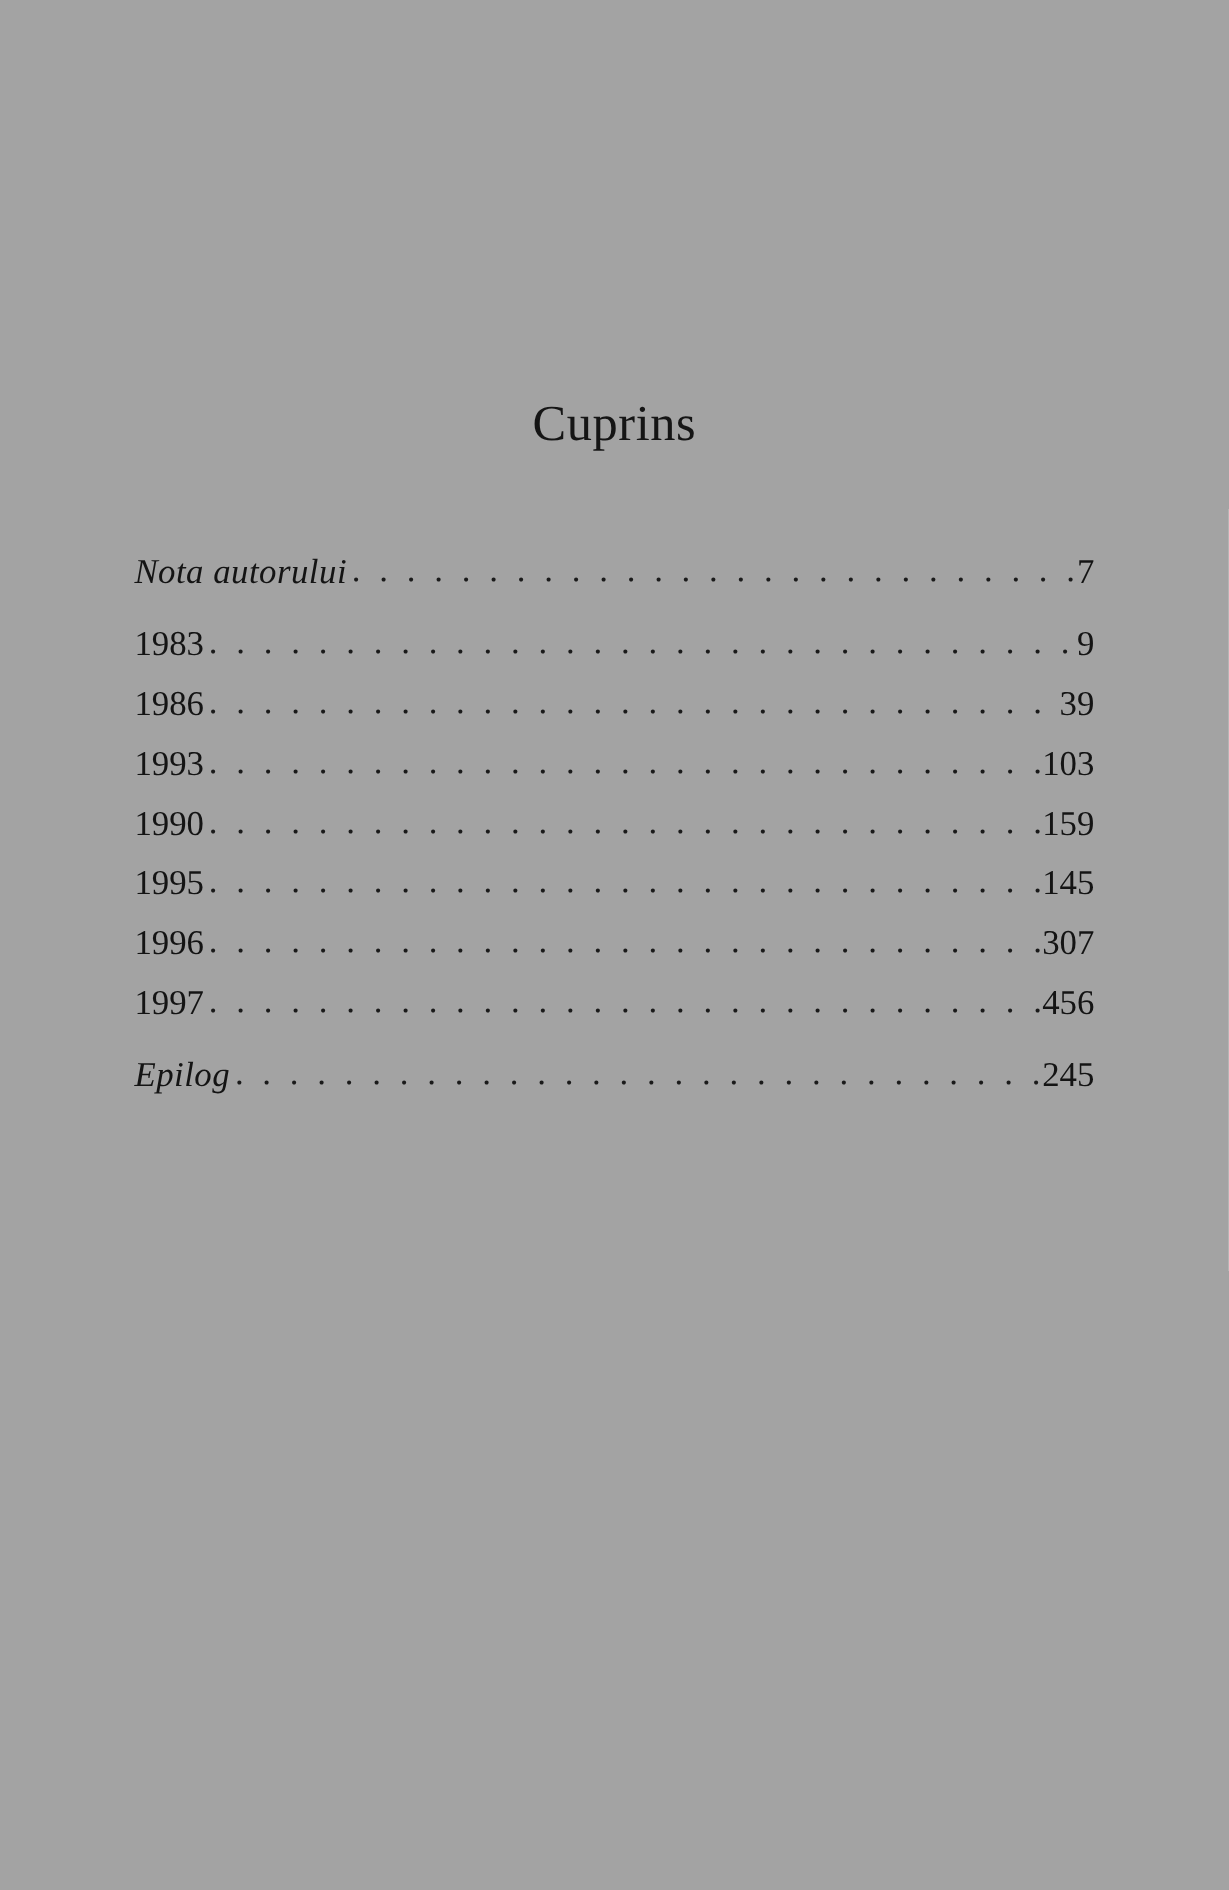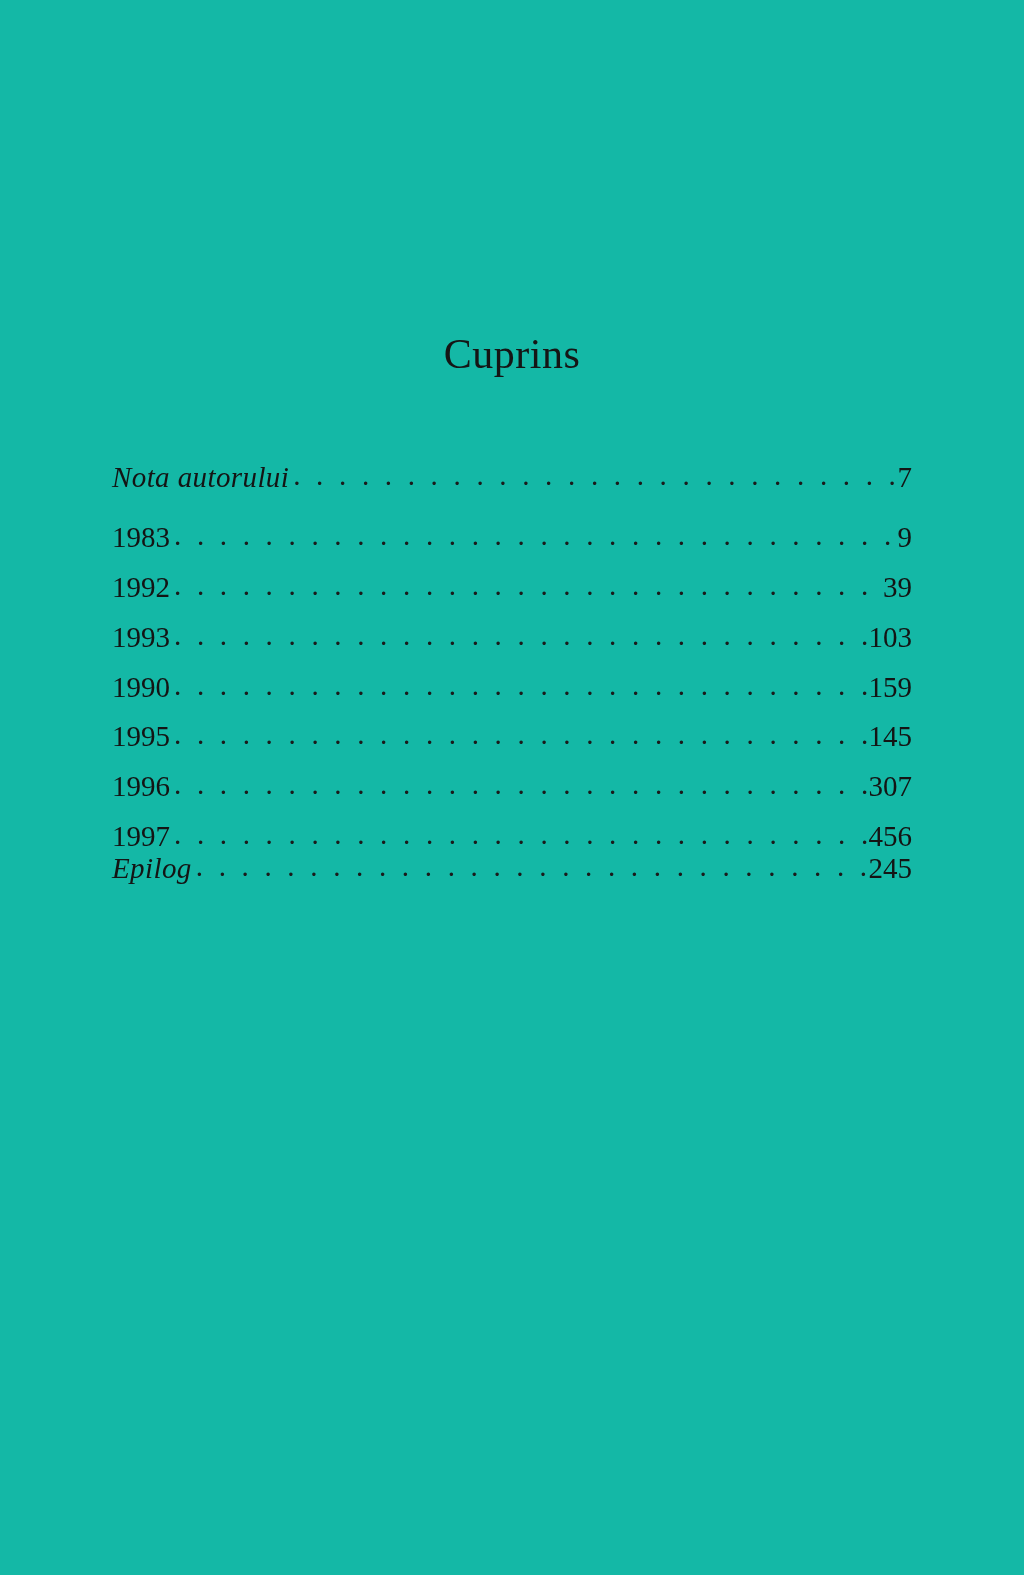--- a/index.html
+++ b/index.html
@@ -14,21 +14,21 @@
     color: #111111;
     position: relative;
     overflow: hidden;
   }
   .page {
     position: absolute;
     left: 0;
     top: 0;
     width: 1024px;
     height: 1575px;
-    background: #14b8a6;
+    background: #a3a3a3;
   }
   .toc-title {
     position: absolute;
     left: 0;
     top: 330px;
     width: 1024px;
     text-align: center;
     font-size: 42px;
     font-weight: 400;
     letter-spacing: 0.5px;
@@ -67,21 +67,21 @@
   }
   .toc-entry .page-num {
     flex: 0 0 auto;
     padding-left: 2px;
     text-align: right;
     font-variant-numeric: lining-nums;
   }
   
   .gap-note { margin-bottom: 28px; }
   .gap-year { margin-bottom: 18px; }
-  .gap-last { }
+  .gap-last { margin-bottom: 28px; }
 </style>
 </head>
 <body style="background: rgb(254, 254, 254);">
 
 <div class="page">
 
   <div class="toc-title">Cuprins</div>
 
   <div class="toc-list">
 
@@ -91,21 +91,21 @@
       <span class="page-num">7</span>
     </div>
 
     <div class="toc-entry gap-year">
       <span class="label">1983</span>
       <span class="leader">. . . . . . . . . . . . . . . . . . . . . . . . . . . . . . . . . . . . . . . . . . . . . . . . . . . . . . . .</span>
       <span class="page-num">9</span>
     </div>
 
     <div class="toc-entry gap-year">
-      <span class="label">1992</span>
+      <span class="label">1986</span>
       <span class="leader">. . . . . . . . . . . . . . . . . . . . . . . . . . . . . . . . . . . . . . . . . . . . . . . . . . . . . . . .</span>
       <span class="page-num">39</span>
     </div>
 
     <div class="toc-entry gap-year">
       <span class="label">1993</span>
       <span class="leader">. . . . . . . . . . . . . . . . . . . . . . . . . . . . . . . . . . . . . . . . . . . . . . . . . . . . . . . .</span>
       <span class="page-num">103</span>
     </div>
 

